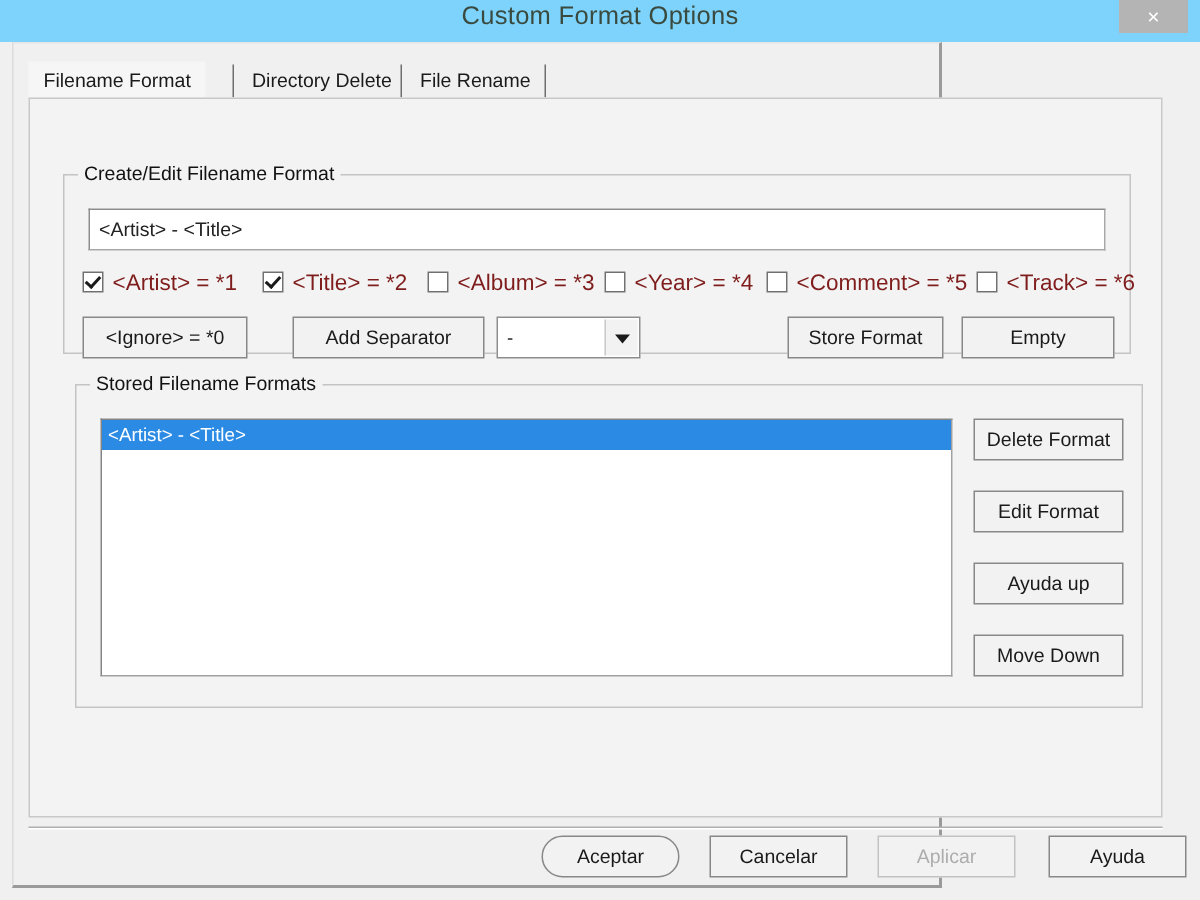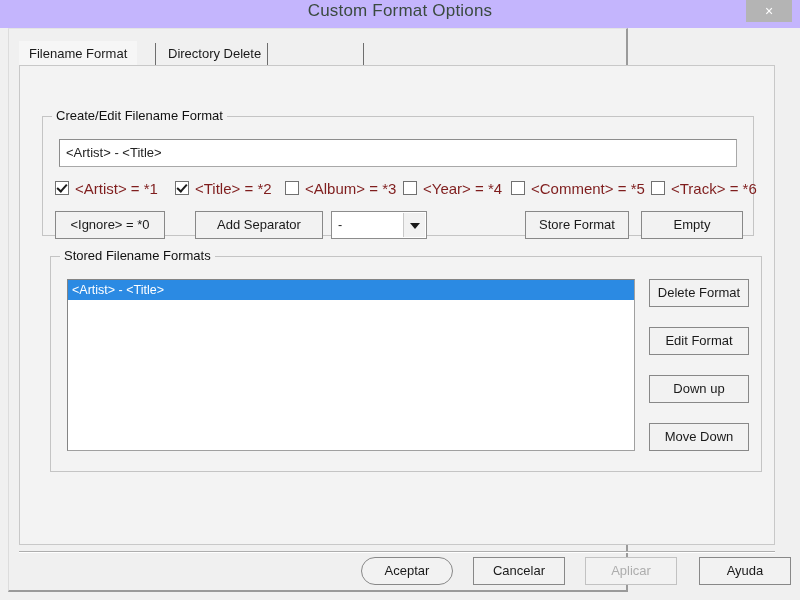--- a/index.html
+++ b/index.html
@@ -24,21 +24,21 @@
     width: 800px; height: 600px;
     background: #f0f0f0;
     box-sizing: border-box;
   }
 
   
   #titlebar {
     position: absolute;
     left: 0; top: 0;
     width: 800px; height: 28px;
-    background: #c4b5fd;
+    background: #7dd3fc;
   }
   #title-text {
     position: absolute;
     left: 0; top: 1px;
     width: 800px;
     text-align: center;
     font-size: 17px;
     color: #3a4a3f;
     font-family: "Liberation Sans", sans-serif;
     letter-spacing: 0.2px;
@@ -334,20 +334,23 @@
 
     <div id="tabstrip">
       <div class="tab active" id="tab-0" style="left:0px;">
         <span>Filename Format</span>
       </div>
       <div class="tab-sep" style="left:136px;"></div>
       <div class="tab" id="tab-1" style="left:139px;">
         <span>Directory Delete</span>
       </div>
       <div class="tab-sep" style="left:248px;"></div>
+      <div class="tab" id="tab-2" style="left:251px;">
+        <span>File Rename</span>
+      </div>
       <div class="tab-sep" style="left:344px;"></div>
     </div>
 
     <div id="tabpage">
 
       <div class="groupbox" id="group-create">
         <div class="groupbox-label">Create/Edit Filename Format</div>
 
         <div id="format-input">&lt;Artist&gt; - &lt;Title&gt;</div>
 
@@ -399,21 +402,21 @@
 
       <div class="groupbox" id="group-stored">
         <div class="groupbox-label">Stored Filename Formats</div>
 
         <div id="stored-list">
           <div class="listitem selected">&lt;Artist&gt; - &lt;Title&gt;</div>
         </div>
 
         <div class="btn" id="btn-delete">Delete Format</div>
         <div class="btn" id="btn-edit">Edit Format</div>
-        <div class="btn" id="btn-moveup">Down up</div>
+        <div class="btn" id="btn-moveup">Ayuda up</div>
         <div class="btn" id="btn-movedn">Move Down</div>
       </div>
 
     </div>
 
     <div id="bottom-sep"></div>
 
     <div id="bottom-bar">
       <div class="btn btn-bottom" id="btn-aceptar">Aceptar</div>
       <div class="btn btn-bottom" id="btn-cancelar">Cancelar</div>

